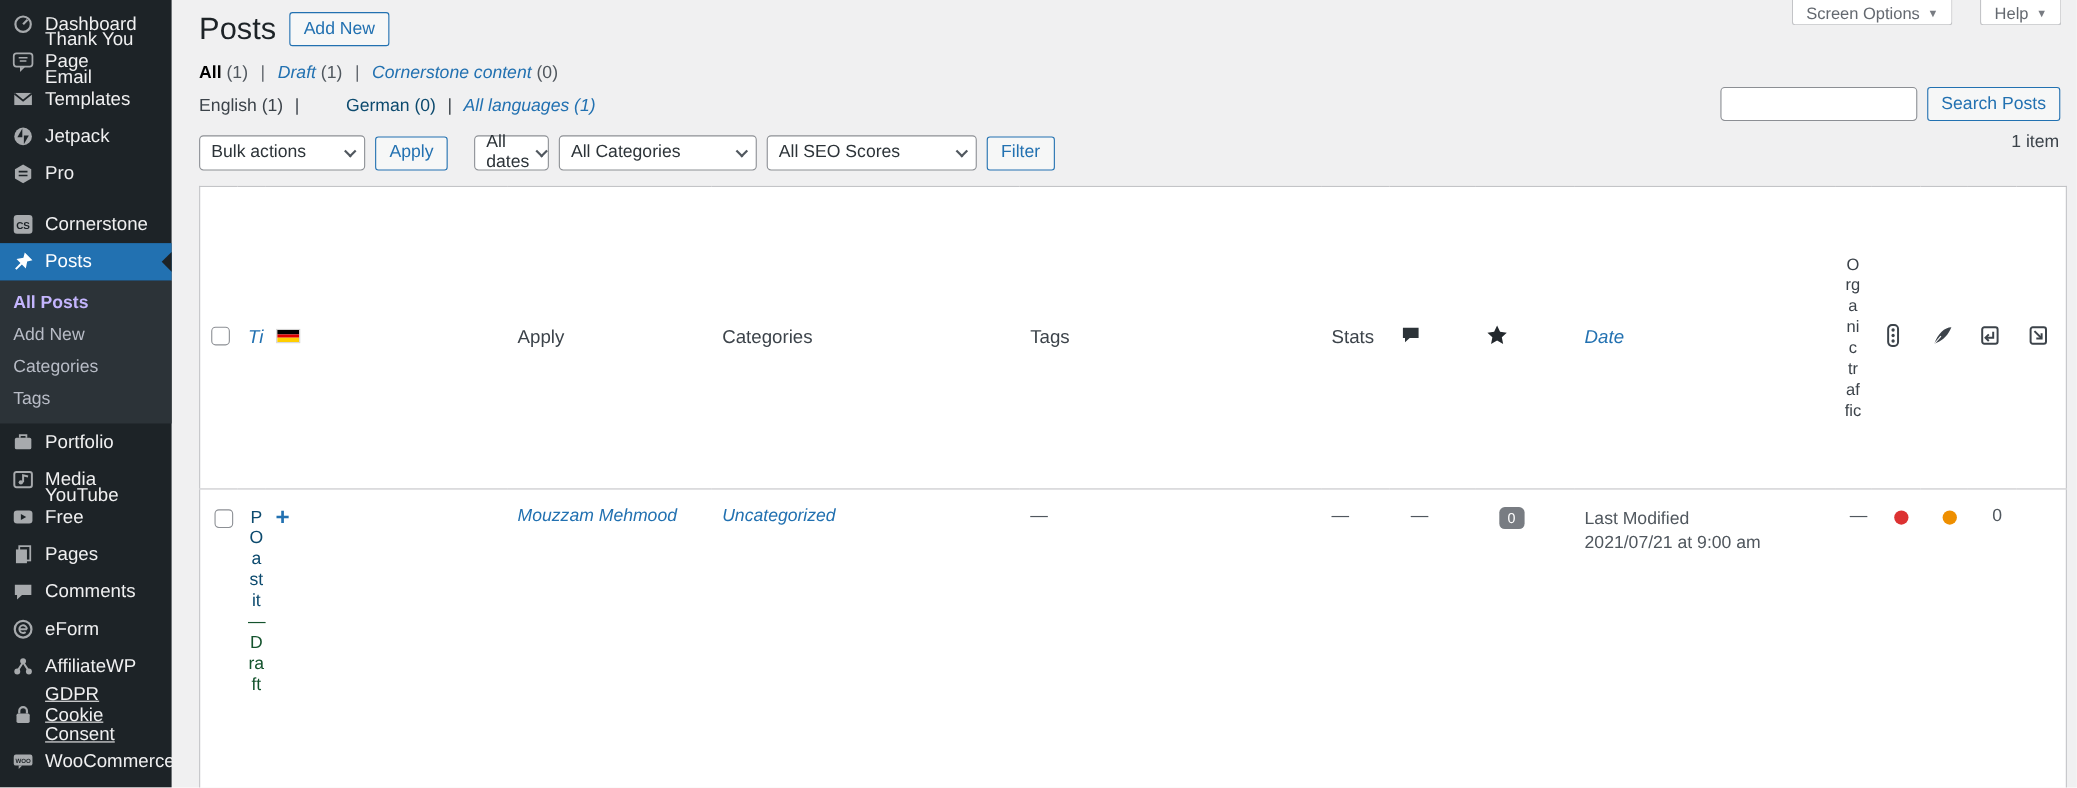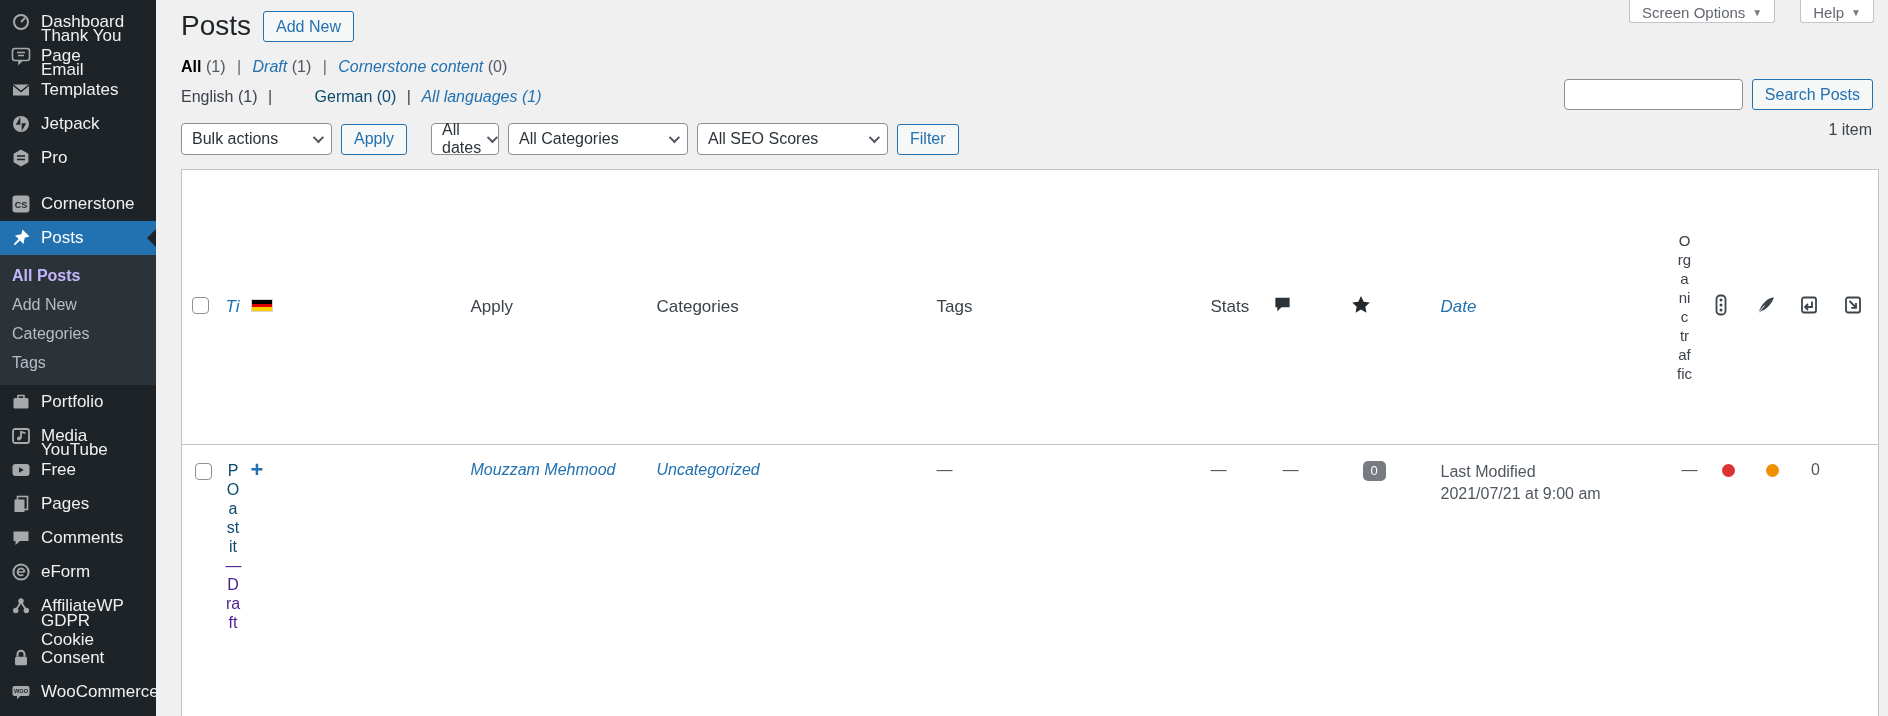--- a/index.html
+++ b/index.html
@@ -16,21 +16,21 @@
   .menu-item { position:relative; display:flex; align-items:flex-end; gap:10px; padding:7px 10px; height:34px; font-size:17px; color:#f0f0f1; cursor:pointer; }
   .menu-item .mi { width:21px; height:21px; color:#a7aaad; flex:none; display:flex; align-items:center; justify-content:center; }
   .menu-item.active { background:#2271b1; color:#fff; }
   .menu-item.active .mi { color:#fff; }
   .menu-item.active::after { content:""; position:absolute; right:0; top:50%; margin-top:-9px;
     border:9px solid transparent; border-right-color:#1d2327; }
   .menu-sep { height:12px; }
   .submenu { background:#2c3338; padding:6px 0 8px; }
   .submenu-item { padding:6px 12px; height:29px; font-size:16px; color:#b8bcc6; cursor:pointer; }
   .submenu-item.current { color:#c4b5fd; font-weight:bold; }
-  .menu-item.wrap2 { height:52px; align-items:flex-end; padding-top:9px; }
+  .menu-item.wrap2 { height:52px; align-items:center; padding-top:9px;text-decoration:underline; }
   .menu-item.wrap2 span.lbl { line-height:1.1; }
 
   
   #content { flex:1; position:relative; padding:0 10px 0 25px; }
 
   #screen-meta { position:absolute; top:0; right:15px; display:flex; gap:25px; }
   .meta-btn { background:#fff; border:1px solid #c3c4c7; border-top:none; border-radius:0 0 3px 3px;
     color:#646970; font-size:15px; height:23px; padding:2px 12px 0; display:flex; align-items:center; gap:7px; cursor:pointer; }
   .meta-caret { font-size:10px; color:#787c82; }
 
@@ -72,21 +72,21 @@
   input[type=checkbox] { width:17px; height:17px; border:1px solid #8c8f94; border-radius:4px; background:#fff; appearance:none; cursor:pointer; margin-top:2px; }
   .sort-link { color:#2271b1; cursor:pointer; }
   .flag { width:22px; height:13px; display:inline-block; overflow:hidden; border:1px solid #d5d5d5; }
   .flag div { height:33.4%; }
   .fl-black{background:#000;} .fl-red{background:#d00;} .fl-gold{background:#ffce00;}
   .vert { width:15px; word-break:break-all; line-height:19px;text-align:center; }
   .vert-head { font-size:15px; color:#3c434a; margin:0 auto; }
   .hicon { color:#2c3338; display:inline-block; vertical-align:middle; }
   th.center, td.center { text-align:center; padding-left:0; }
   .row-title { color:#0c4a6e; font-weight:400; cursor:pointer; }
-  .row-status { color:#4c1d95;margin-top:40px; }
+  .row-status { color:#14532d;margin-top:40px; }
   .plus-icon { color:#2271b1; font-size:22px; font-weight:bold; line-height:18px; cursor:pointer; }
   a.row-link { color:#2271b1; cursor:pointer; }
   .badge { display:inline-block; background:#787c82; color:#fff; font-size:13px; line-height:20px;
     min-width:23px; text-align:center; border-radius:5px; }
   .date-cell div { line-height:22px; }
   .dot { display:inline-block; width:13px; height:13px; border-radius:50%; margin-top:3px; }
   .dot-red { background:#dc3232; }
   .dot-orange { background:#ee8f00; }
   .dash { color:#50575e; }
   td.title-cell { padding-left:9px; }

